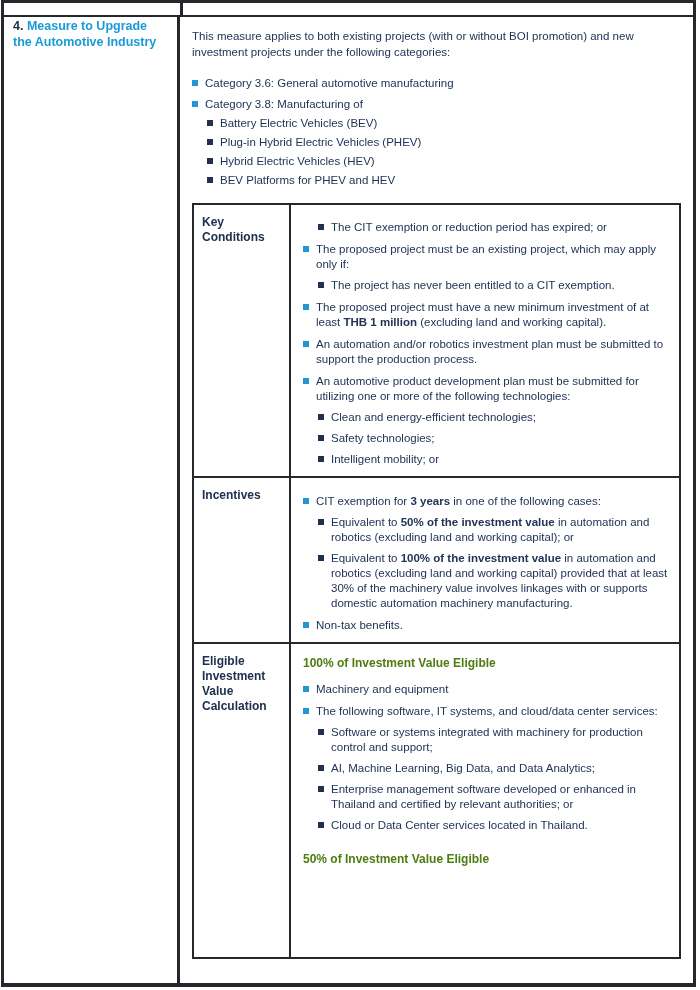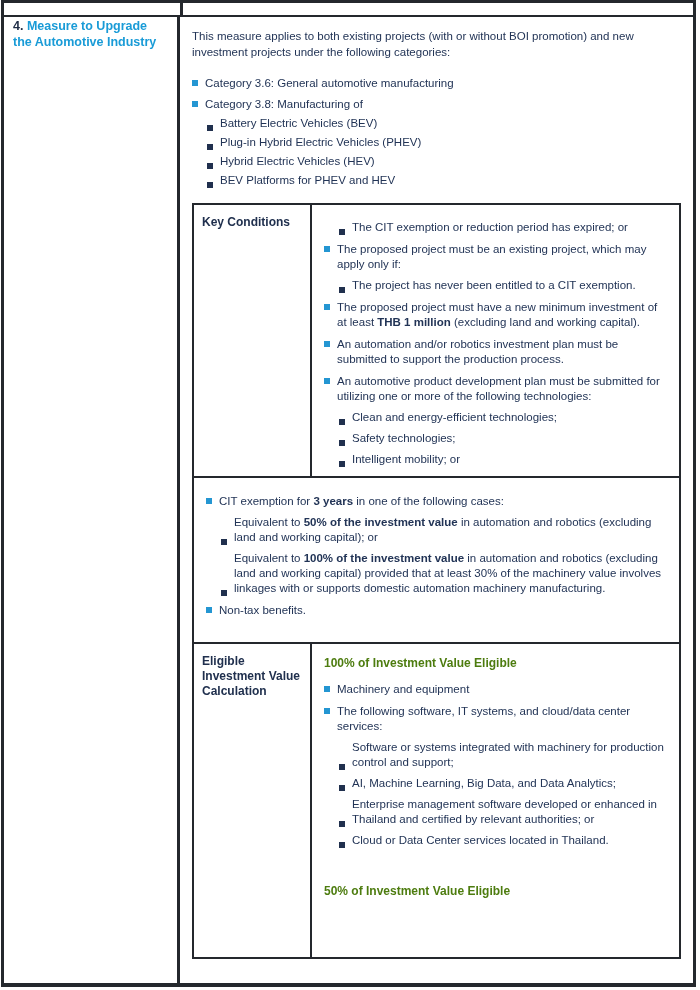--- a/index.html
+++ b/index.html
@@ -21,43 +21,43 @@
   .mainrow{flex:1;display:flex;min-height:0;}
   .left-cell{width:176px;flex:none;border-right:3px solid #24282d;box-sizing:border-box;padding:1px 8px 0 9px;}
   .heading{font-size:12.5px;font-weight:bold;line-height:16px;}
   .heading .num{color:#1e2c45;}
   .heading .ttl{color:#199bd7;}
   .right-cell{flex:1;box-sizing:border-box;padding:11px 13px 0 12px;display:flex;flex-direction:column;}
   .intro{margin:0 0 10px 0;font-size:11.5px;line-height:16px;}
   
   .list{font-size:11.5px;line-height:15px;}
   .li{display:flex;margin-top:7px;}
-  .li.lvl2{margin-left:15px;margin-top:6px;align-items:flex-end;}
+  .li.lvl2{margin-left:15px;margin-top:6px;}
   .li.gap{}
   .bullet{flex:none;width:6px;height:6px;margin:4px 7px 0 0;}
   .bullet.blue{background:#2496d2;}
   .bullet.dark{background:#20304e;}
   .txt{flex:1;}
   .txt .b{font-weight:bold;}
   .intro-list .li{margin-top:6px;}
   .intro-list .li.lvl2{margin-top:4px;margin-left:15px;}
   
   .nested{margin-top:15px;border:2px solid #24282d;width:489px;box-sizing:border-box;flex:none;}
   .nrow{display:flex;border-bottom:2px solid #24282d;}
   .nrow:last-child{border-bottom:none;}
   .nrow-key{min-height:243px;}
   .nrow-incentives{min-height:164px;}
   .nrow-eligible{min-height:313px;}
   .nlabel{
-    width:118px;flex:none;border-right:2px solid #24282d;box-sizing:border-box;
+    width:97px;flex:none;border-right:2px solid #24282d;box-sizing:border-box;
     padding:10px 8px 0 8px;font-weight:bold;font-size:12px;line-height:15px;color:#20304e;
   }
   .ncontent{flex:1;box-sizing:border-box;padding:9px 10px 9px 12px;}
   .block-heading{font-weight:bold;font-size:12px;line-height:15px;color:#4d7c0f;margin:3px 0 11px 0;}
-  .block-heading.second{margin-top:36px;}
+  .block-heading.second{margin-top:19px;}
   .ncontent .list:first-child{margin-top:0;}
 </style>
 </head>
 <body>
 
 <div class="page">
   <div class="outer">
 
     <div class="sliver">
       <div class="sliver-left"></div>
@@ -139,20 +139,21 @@
                   </div>
                   <div class="li lvl2 gap">
                     <span class="bullet dark"></span>
                     <span class="txt"><span>Intelligent mobility; or</span></span>
                   </div>
                 </div>
             </div>
           </div>
 
           <div class="nrow nrow-incentives">
+            <div class="nlabel">Incentives</div>
             <div class="ncontent">
               <div class="list">
                   <div class="li lvl1">
                     <span class="bullet blue"></span>
                     <span class="txt"><span>CIT exemption for </span><span class="b">3 years</span><span> in one of the following cases:</span></span>
                   </div>
                   <div class="li lvl2 gap">
                     <span class="bullet dark"></span>
                     <span class="txt"><span>Equivalent to </span><span class="b">50% of the investment value</span><span> in automation and robotics (excluding land and working capital); or</span></span>
                   </div>

